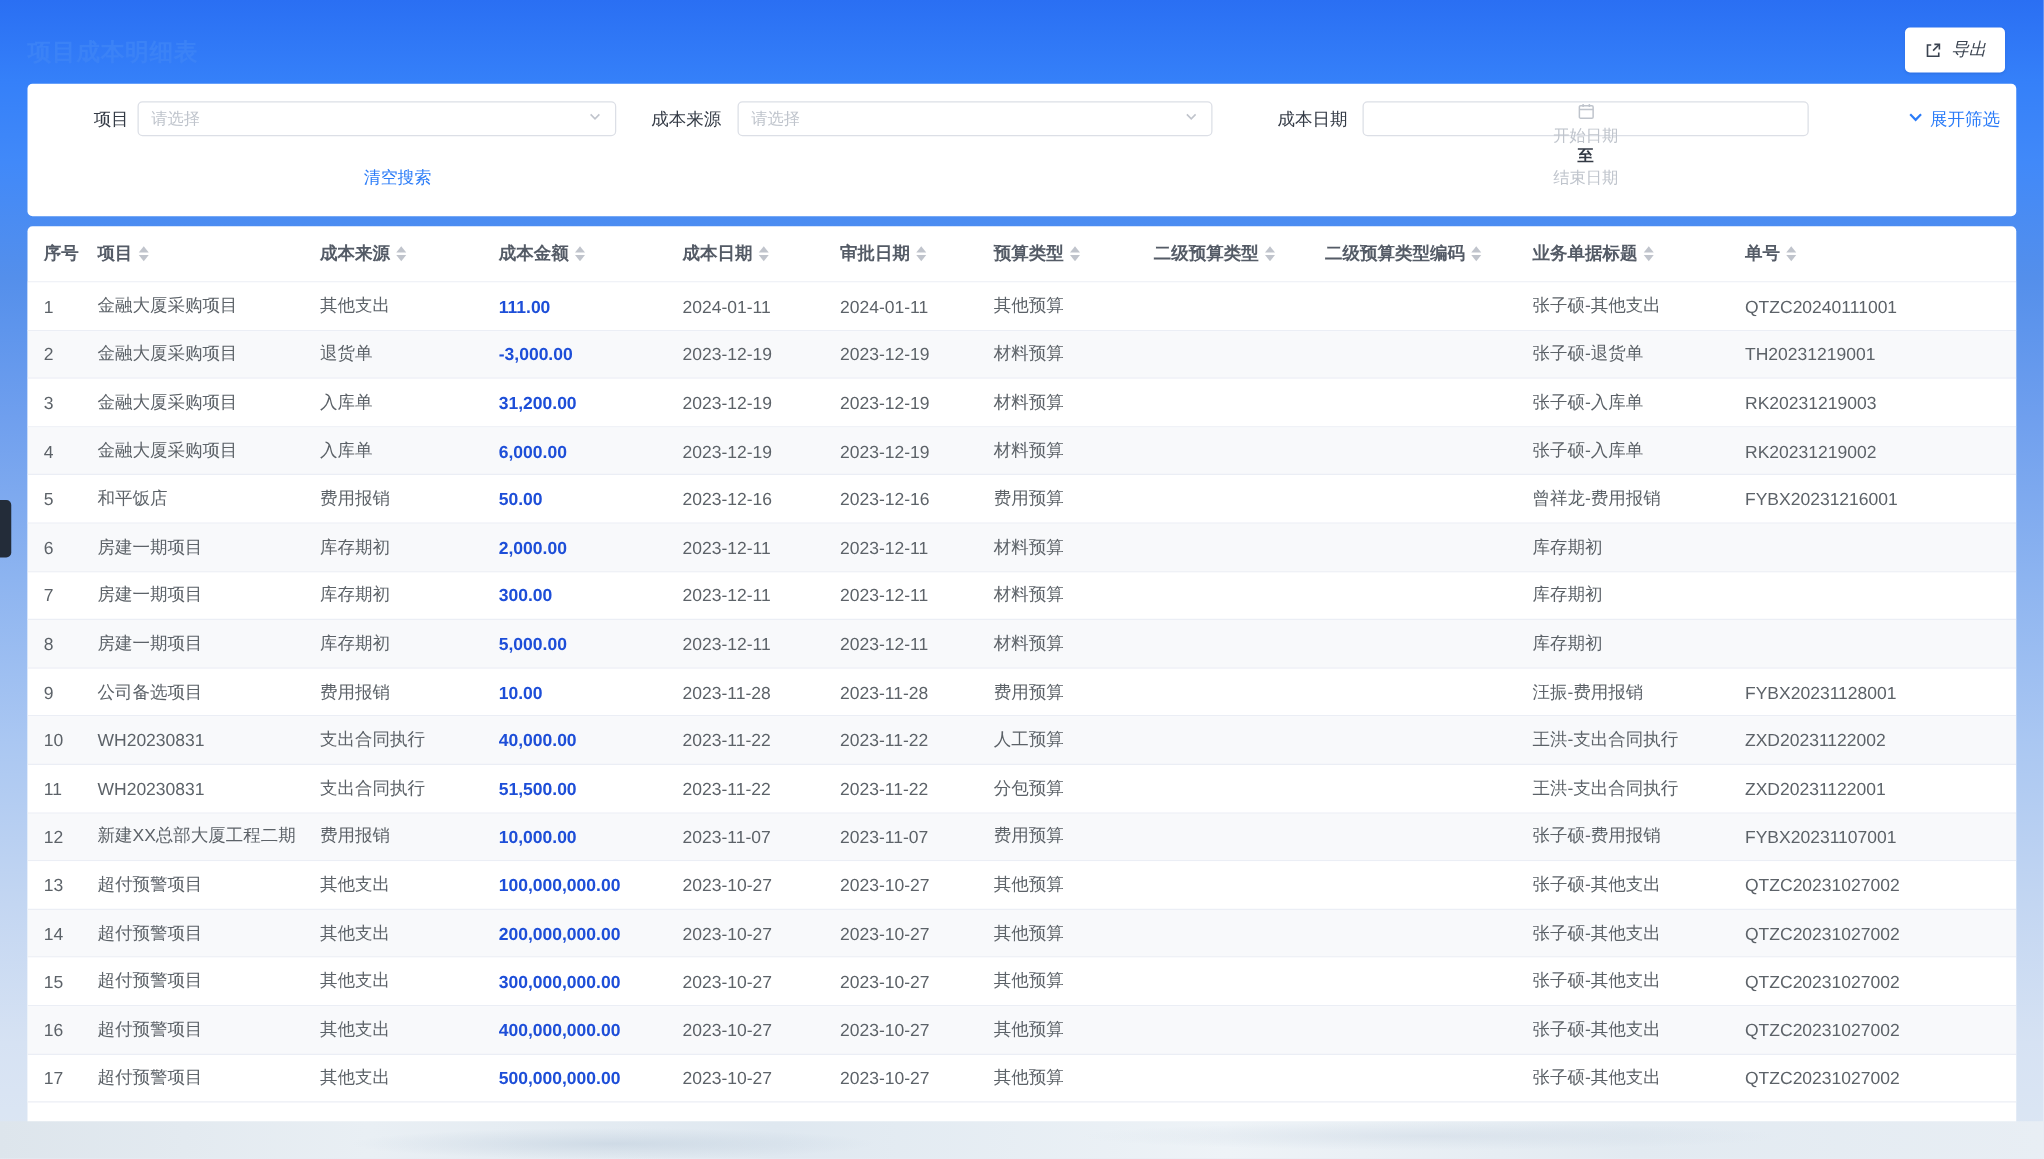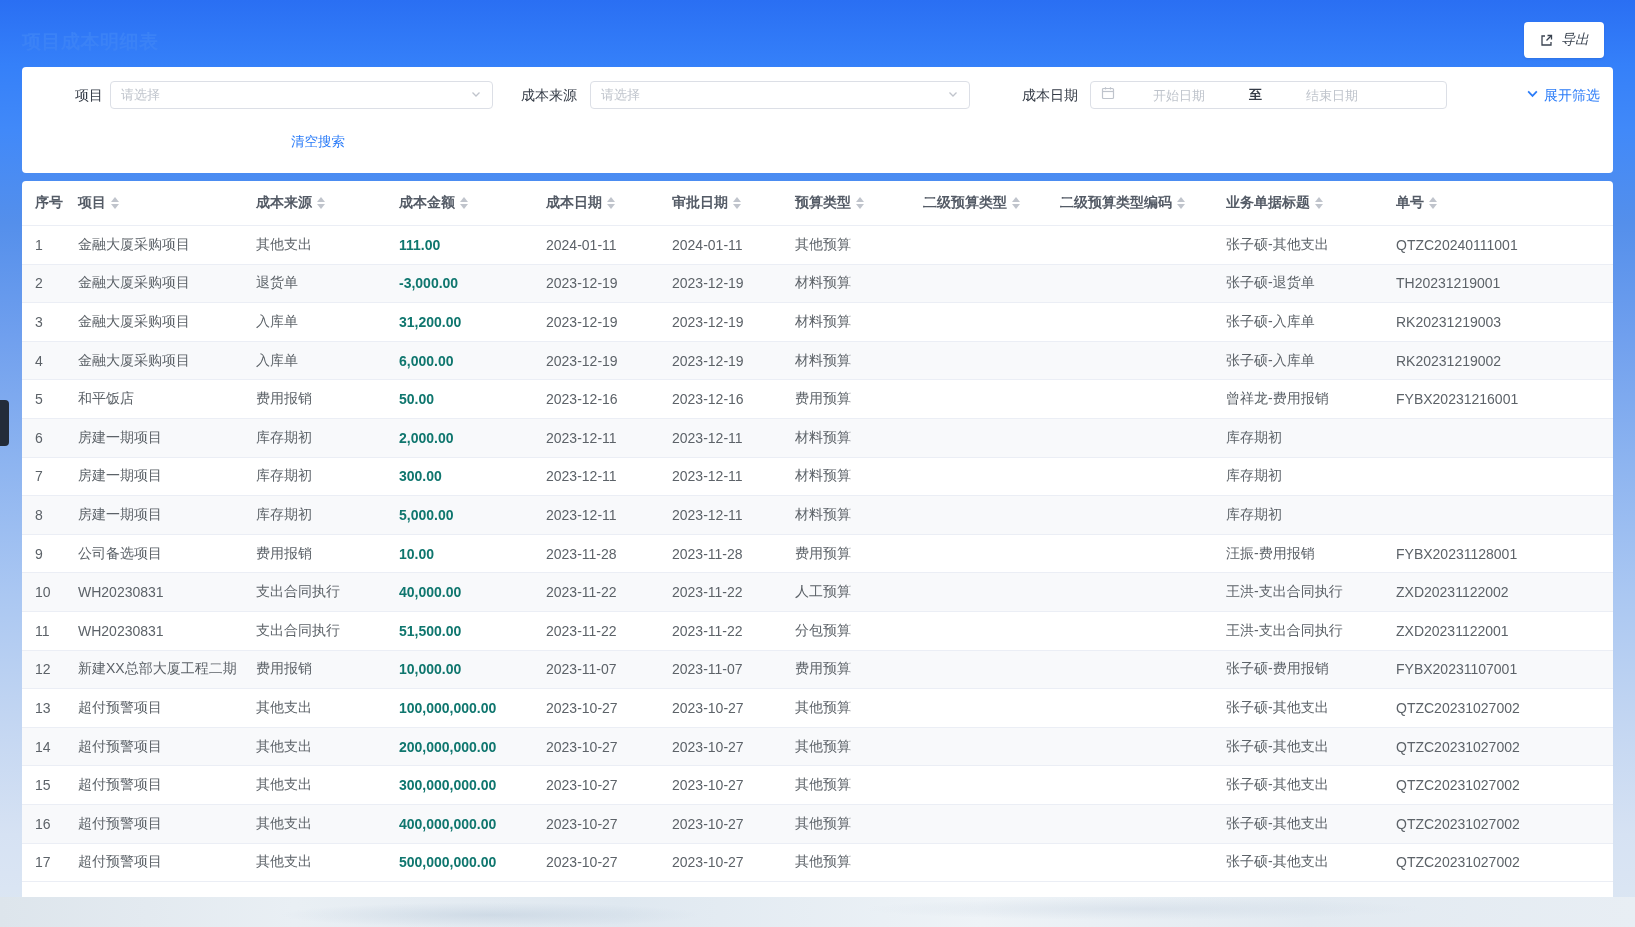--- a/index.html
+++ b/index.html
@@ -42,21 +42,21 @@
 
   
   .f-label{ position:absolute; font-size:14px; color:#333a45; line-height:28px; }
   .select{ position:absolute; height:28px; border:1px solid #dcdfe6;
     border-radius:4px; background:#fff; display:flex; align-items:center;
     padding:0 10px; cursor:pointer; }
   .select .ph{ flex:1; font-size:13px; color:#bfc4cc; }
   .chev{ width:12px; height:12px; }
   .date-range{ position:absolute; height:28px; border:1px solid #dcdfe6;
     border-radius:4px; background:#fff; display:flex; align-items:center;
-    padding:0 10px; }
+    padding:0 10px;flex-direction:column; }
   .date-range input{ border:none; outline:none; width:128px; text-align:center;
     font-size:13px; color:#333; background:transparent;
     font-family:"Liberation Sans","DejaVu Sans",sans-serif; }
   .date-range input::placeholder{ color:#bfc4cc; }
   .date-sep{ font-size:13px; color:#333a45; font-weight:bold; padding:0 6px; }
   .expand-link{ position:absolute; display:flex; align-items:center; gap:5px;
     color:#2b7cf8; font-size:14px; cursor:pointer; line-height:28px; }
   .search-btn{ position:absolute; left:17px; top:60px; width:229px; height:29px;
     background:#4a7df8; color:#fff; border:none; border-radius:4px;
     font-size:14px; cursor:pointer;
@@ -68,21 +68,21 @@
   .thead{ display:flex; height:45px; align-items:center;
     border-bottom:1px solid #ebeef5; }
   .th{ display:flex; align-items:center; gap:5px; font-size:14px;
     font-weight:bold; color:#545b66; padding-left:13px; overflow:hidden;
     white-space:nowrap; }
   .tr{ display:flex; height:38.6px; align-items:center;
     border-bottom:1px solid #ebeef5; background:#fff; }
   .tr.striped{ background:#f8f9fb; }
   .td{ font-size:14px; color:#5c6268; padding-left:13px; overflow:hidden;
     white-space:nowrap; }
-  .td.amount{ color:#0f766e; font-weight:bold; }
+  .td.amount{ color:#1d4ed8; font-weight:bold; }
   .th:nth-child(1),.td:nth-child(1){ width:43px; }
   .th:nth-child(2),.td:nth-child(2){ width:178px; }
   .th:nth-child(3),.td:nth-child(3){ width:143px; }
   .th:nth-child(4),.td:nth-child(4){ width:147px; }
   .th:nth-child(5),.td:nth-child(5){ width:126px; }
   .th:nth-child(6),.td:nth-child(6){ width:123px; }
   .th:nth-child(7),.td:nth-child(7){ width:128px; }
   .th:nth-child(8),.td:nth-child(8){ width:137px; }
   .th:nth-child(9),.td:nth-child(9){ width:166px; }
   .th:nth-child(10),.td:nth-child(10){ width:170px; }

